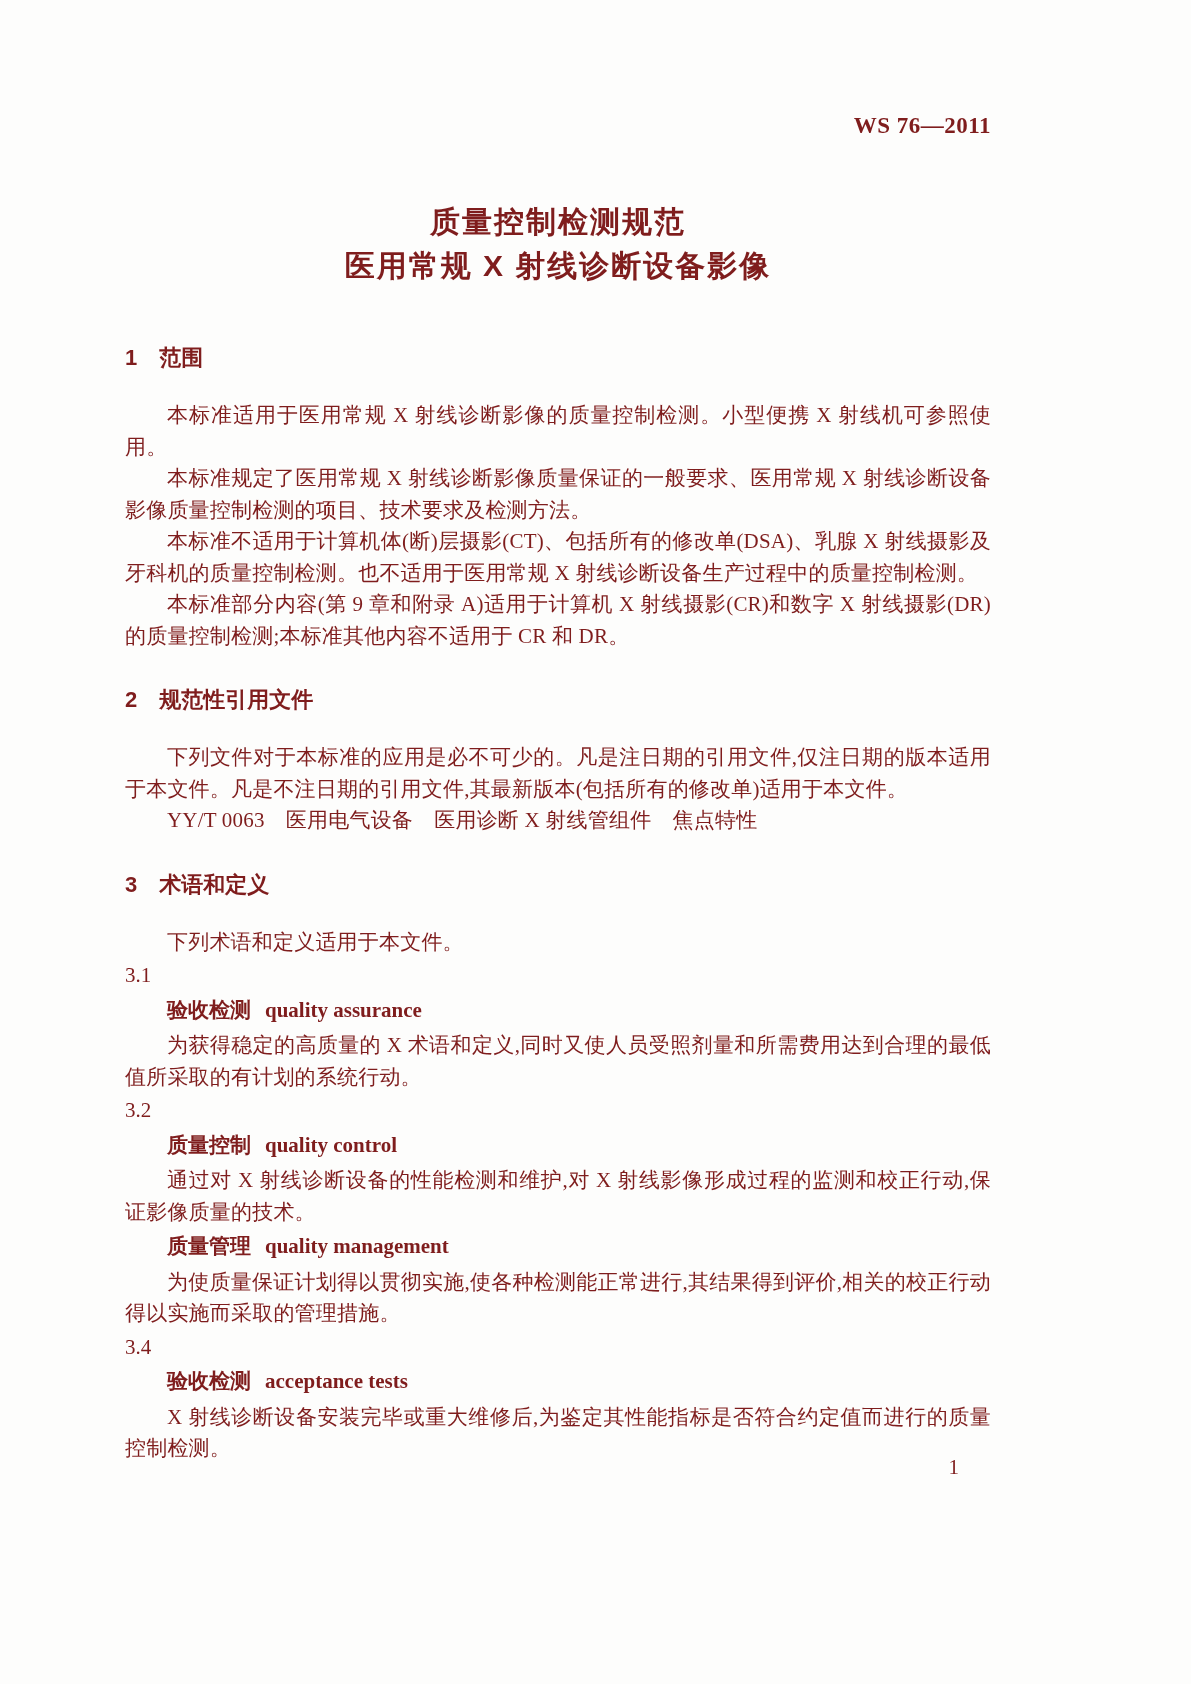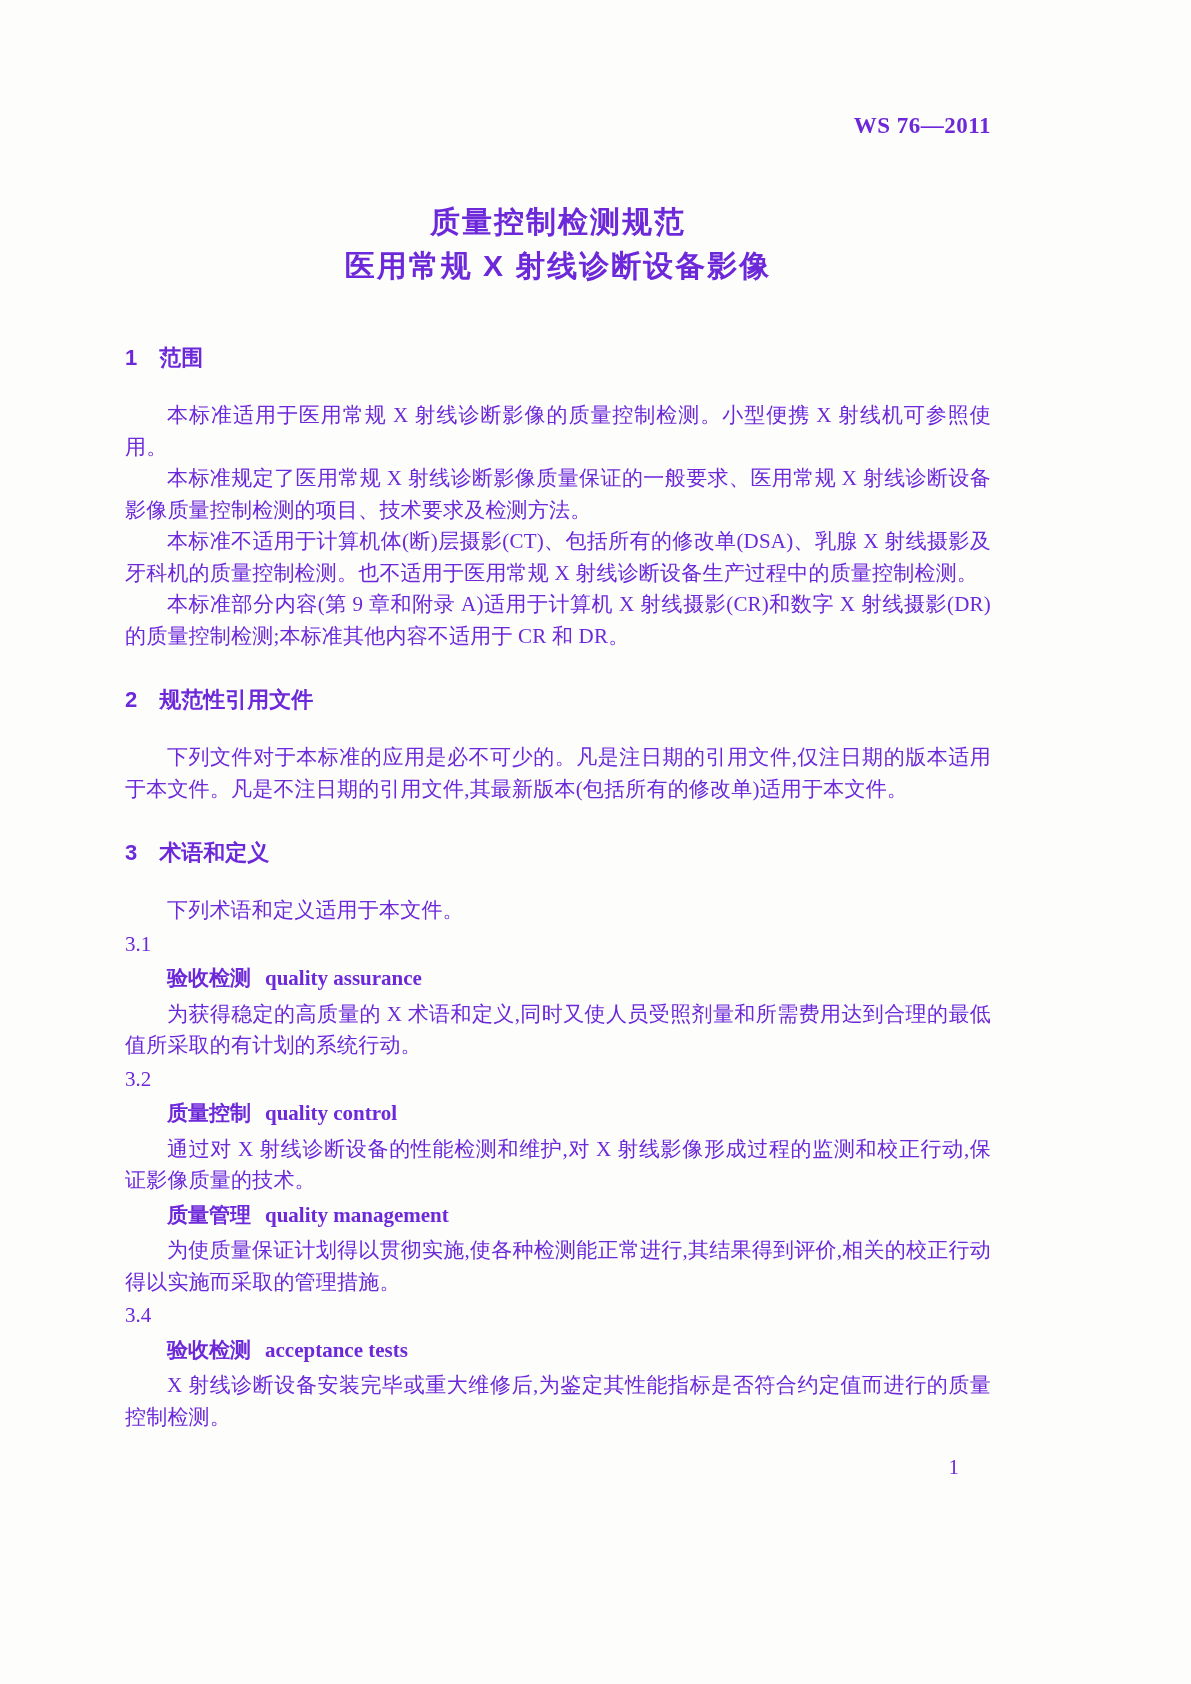--- a/index.html
+++ b/index.html
@@ -3,21 +3,21 @@
 <meta charset="utf-8">
 <style>
   * { margin: 0; padding: 0; box-sizing: border-box; }
   html, body { background: #9a9a9a; }
   .page {
     width: 1191px;
     height: 1684px;
     margin: 0 auto;
     background: #fdfdfc;
     position: relative;
-    color: #6d28d9;
+    color: #7f1d1d;
     font-family: "Liberation Serif", "DejaVu Serif", serif;
     font-size: 21px;
     padding: 112px 200px 0 125px;
     overflow: hidden;
   }
   .doc-number {
     text-align: right;
     font-weight: bold;
     font-size: 23px;
     letter-spacing: 0.5px;
@@ -100,20 +100,21 @@
     <p class="body-para">本标准规定了医用常规 X 射线诊断影像质量保证的一般要求、医用常规 X 射线诊断设备影像质量控制检测的项目、技术要求及检测方法。</p>
     <p class="body-para">本标准不适用于计算机体(断)层摄影(CT)、包括所有的修改单(DSA)、乳腺 X 射线摄影及牙科机的质量控制检测。也不适用于医用常规 X 射线诊断设备生产过程中的质量控制检测。</p>
     <p class="body-para">本标准部分内容(第 9 章和附录 A)适用于计算机 X 射线摄影(CR)和数字 X 射线摄影(DR)的质量控制检测;本标准其他内容不适用于 CR 和 DR。</p>
   </section>
 
   <section id="sec-references">
     <h2 class="sec-heading">
       <span class="sec-num">2</span><span class="sec-title">规范性引用文件</span>
     </h2>
     <p class="body-para">下列文件对于本标准的应用是必不可少的。凡是注日期的引用文件,仅注日期的版本适用于本文件。凡是不注日期的引用文件,其最新版本(包括所有的修改单)适用于本文件。</p>
+    <div class="ref-entry">YY/T 0063　医用电气设备　医用诊断 X 射线管组件　焦点特性</div>
   </section>
 
   <section id="sec-terms">
     <h2 class="sec-heading">
       <span class="sec-num">3</span><span class="sec-title">术语和定义</span>
     </h2>
     <p class="body-para">下列术语和定义适用于本文件。</p>
 
     <div class="term-item">
       <div class="term-number">3.1</div>

